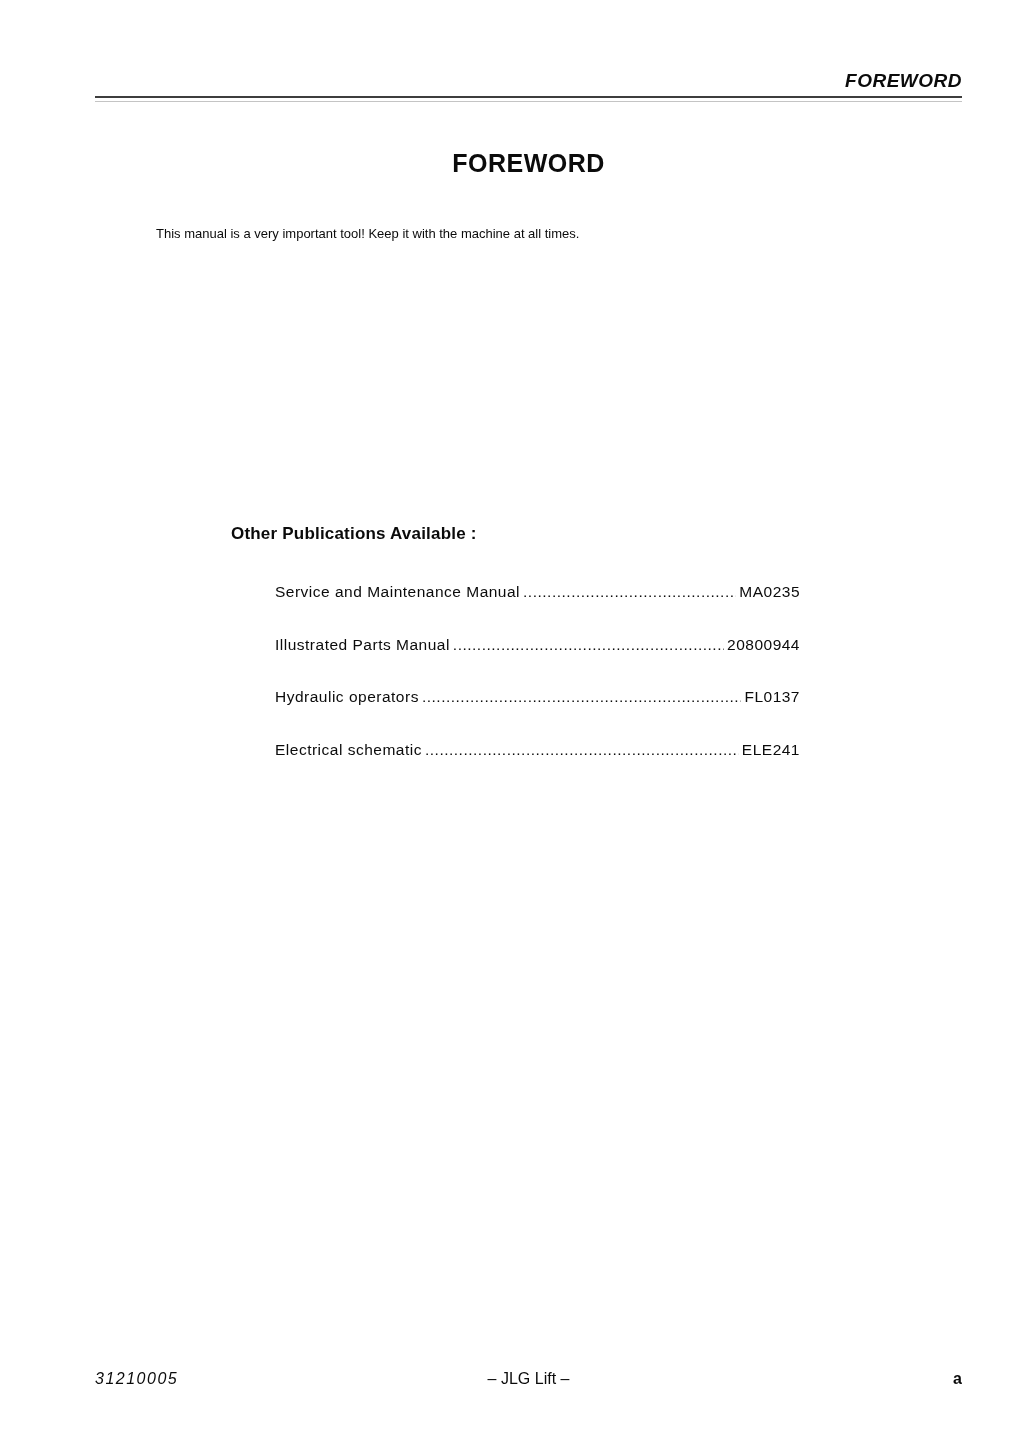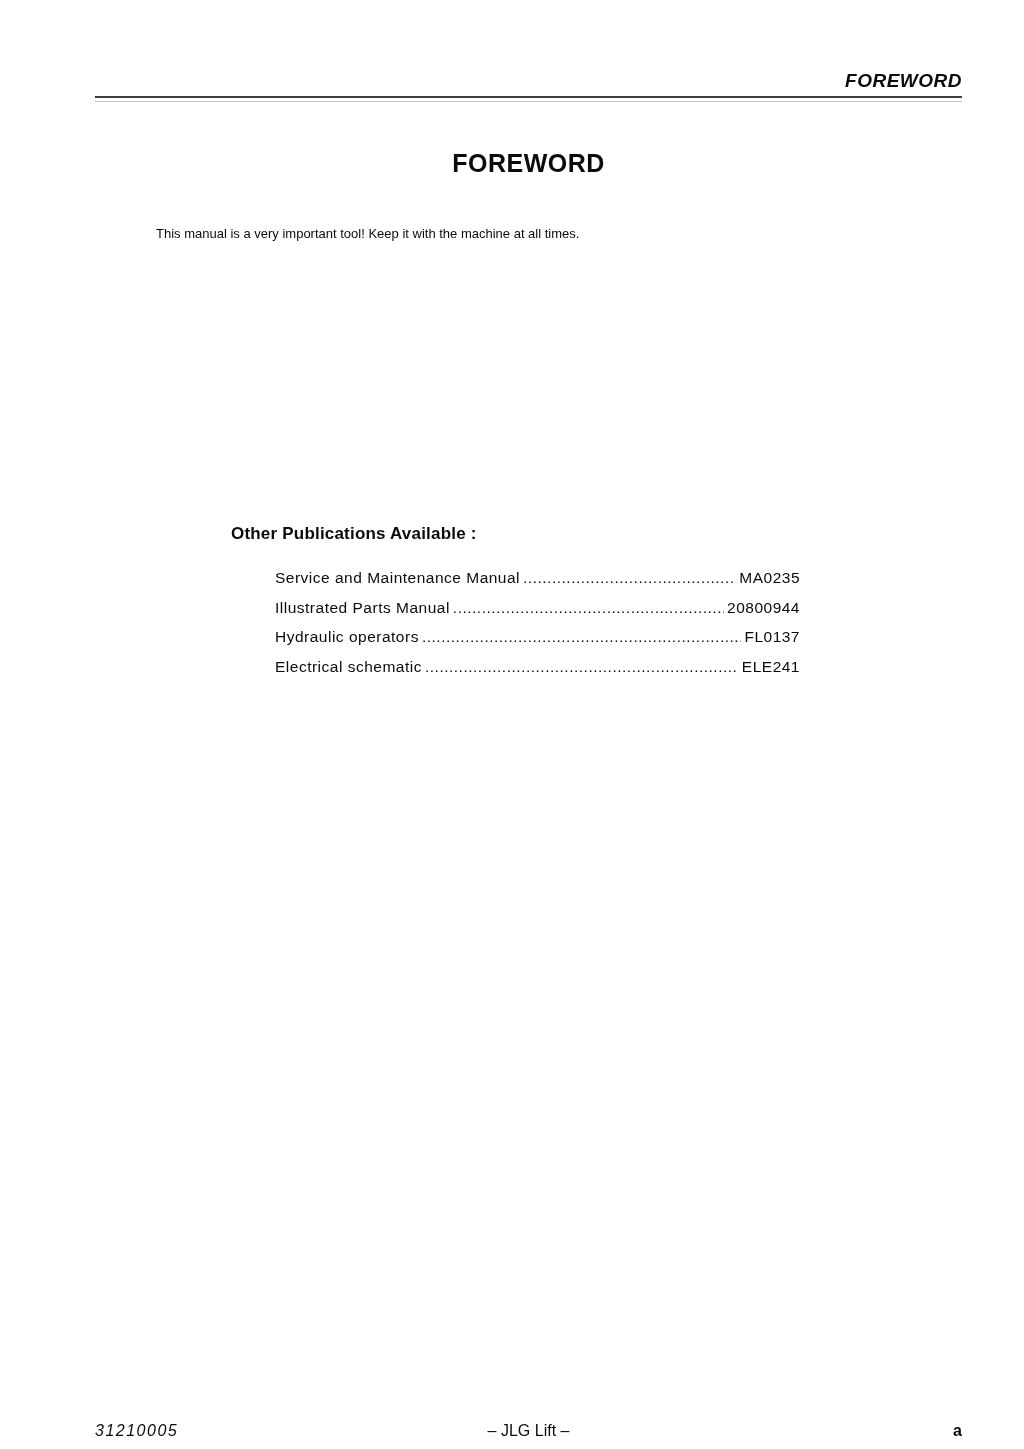--- a/index.html
+++ b/index.html
@@ -67,21 +67,21 @@
     text-align: justify;
   }
 
   .publications {
     position: absolute;
     left: 231px;
     top: 524px;
     width: 600px;
   }
   .publications h2 {
-    margin: 0 0 25px 0;
+    margin: 0 0 16px 0;
     font-size: 17px;
     line-height: 20px;
     font-weight: bold;
     letter-spacing: 0.2px;
   }
   .pub-list {
     margin-left: 44px;
     width: 525px;
   }
   .pub-row {
@@ -93,26 +93,26 @@
     margin-bottom: 11px;
   }
   .pub-label { white-space: nowrap; }
   .pub-leader {
     flex: 1 1 auto;
     overflow: hidden;
     white-space: nowrap;
     margin: 0 3px;
     min-width: 20px;
   }
-  .pub-code { white-space: nowrap; }
+  .pub-code { white-space: nowrap; margin-top: 23px; }
 
   .footer {
     position: absolute;
     left: 95px;
-    top: 1421px;
+    top: 1369px;
     width: 867px;
     display: flex;
     align-items: baseline;
     font-size: 16px;
     line-height: 19px;
     gap: 43px;
   }
   .footer-left {
     flex: 1;
     font-style: italic;

